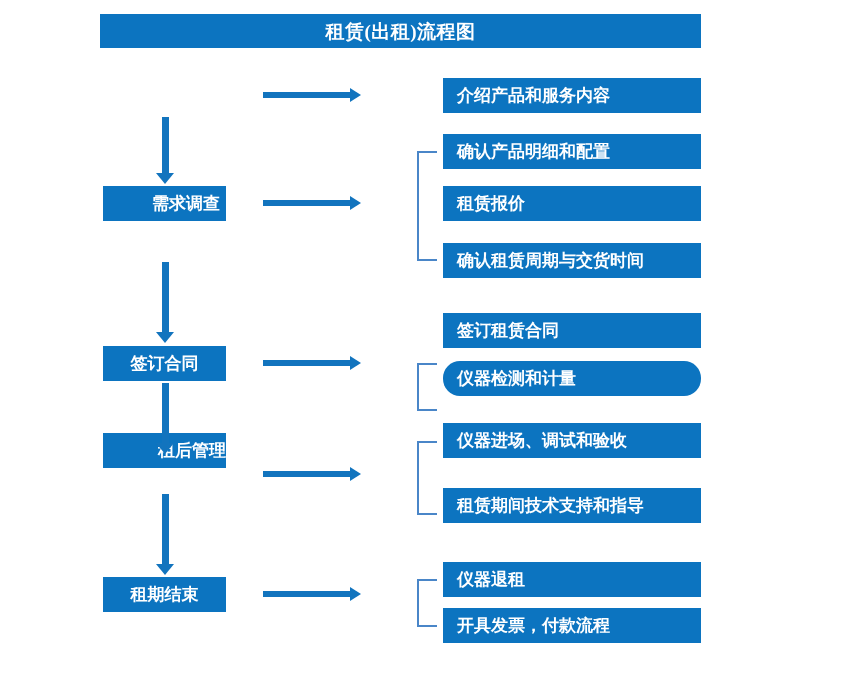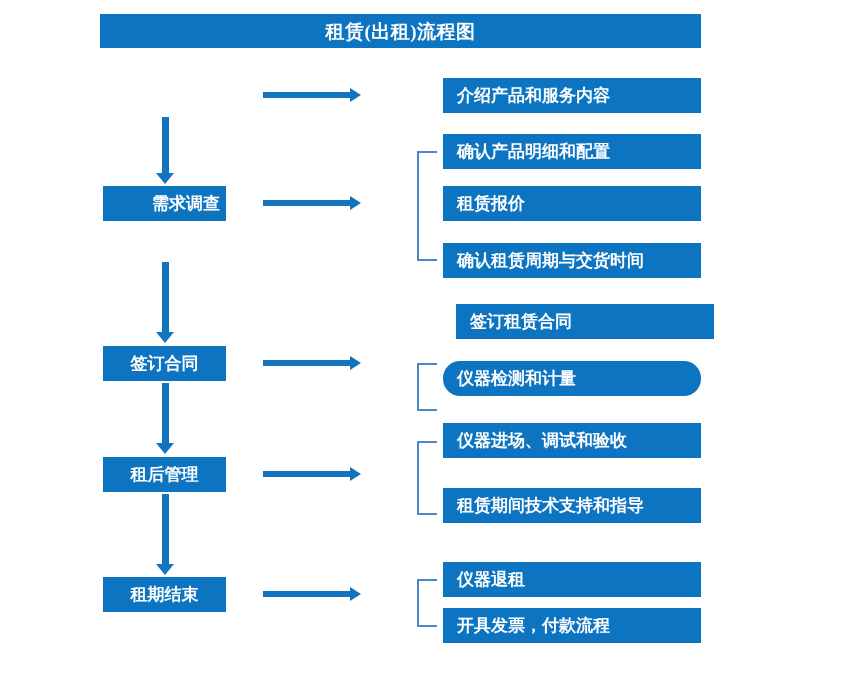--- a/index.html
+++ b/index.html
@@ -136,21 +136,21 @@
   <div class="title-banner">
     <span class="title-text">租赁(出租)流程图</span>
   </div>
 
   <div class="node stage" style="top:186px;padding-left:43px;">
     <span class="node-text">需求调查</span>
   </div>
   <div class="node stage" style="top:346px;">
     <span class="node-text">签订合同</span>
   </div>
-  <div class="node stage" style="top:457px;">
+  <div class="node stage" style="top:433px;justify-content:flex-end;">
     <span class="node-text">租后管理</span>
   </div>
   <div class="node stage" style="top:577px;">
     <span class="node-text">租期结束</span>
   </div>
 
   <div class="v-arrow" style="left:156px; top:117px; height:68px;">
     <div class="shaft" style="height:56px;"></div>
     <div class="head" style="top:56px;"></div>
   </div>
@@ -198,21 +198,21 @@
   </div>
   <div class="node detail" style="top:78px;">
     <span class="node-text">介绍产品和服务内容</span>
   </div>
   <div class="node detail" style="top:186px;">
     <span class="node-text">租赁报价</span>
   </div>
   <div class="node detail" style="top:243px;">
     <span class="node-text">确认租赁周期与交货时间</span>
   </div>
-  <div class="node detail" style="top:304px;margin-left:13px;">
+  <div class="node detail" style="top:313px;">
     <span class="node-text">签订租赁合同</span>
   </div>
   <div class="node detail" style="top:361px;border-radius:17px;">
     <span class="node-text">仪器检测和计量</span>
   </div>
   <div class="node detail" style="top:423px;">
     <span class="node-text">仪器进场、调试和验收</span>
   </div>
   <div class="node detail" style="top:488px;">
     <span class="node-text">租赁期间技术支持和指导</span>

